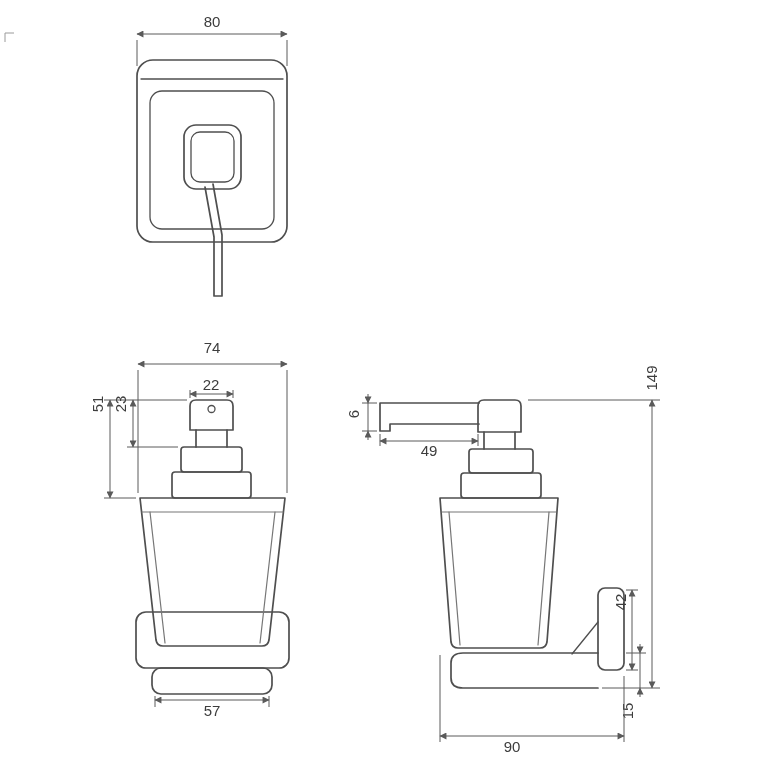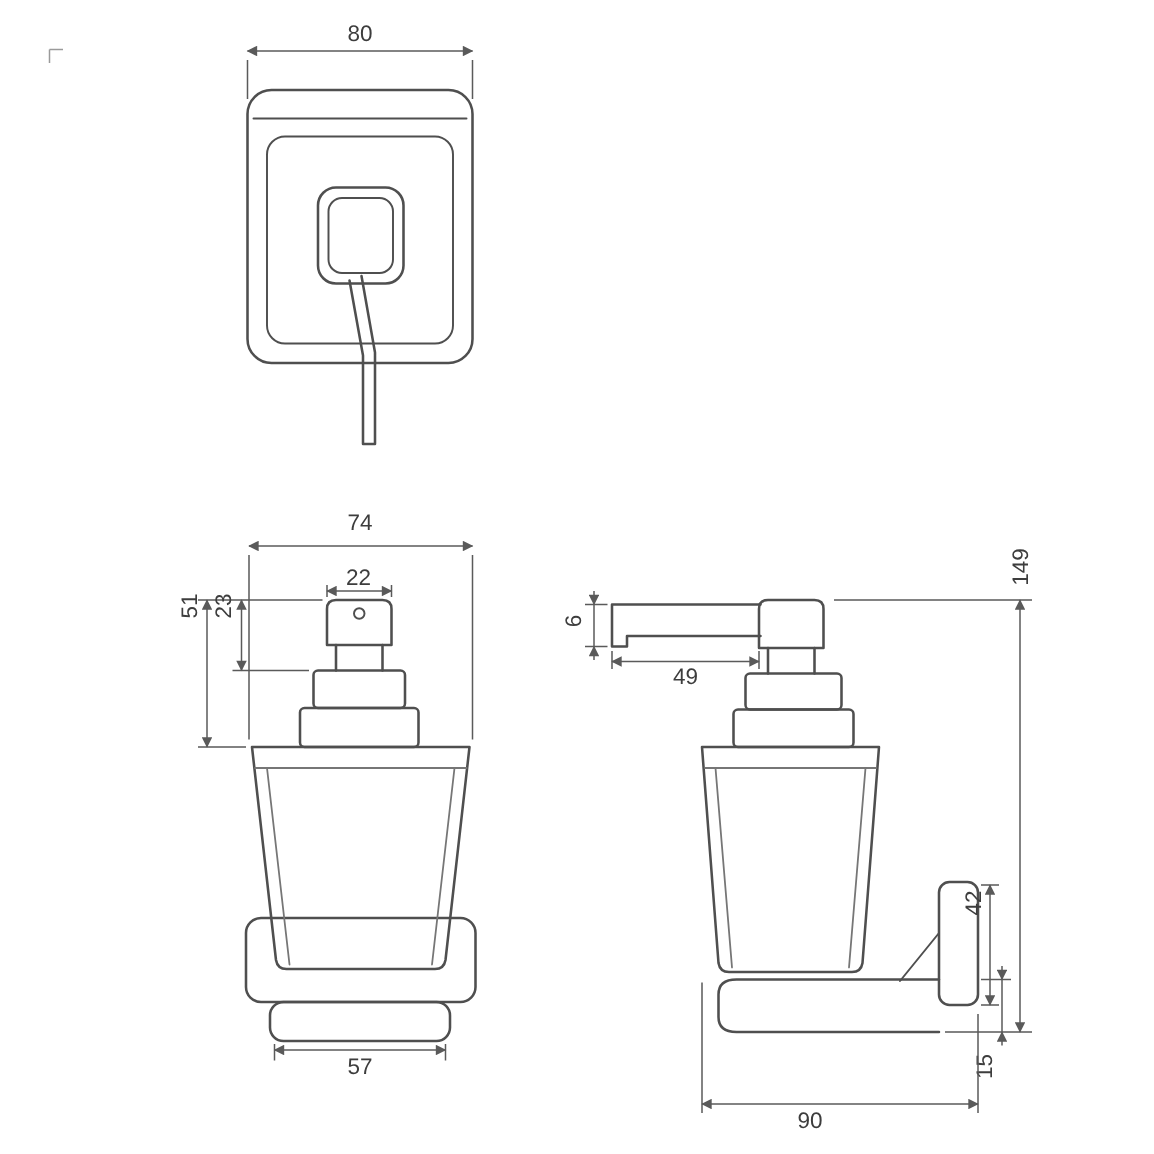--- a/index.html
+++ b/index.html
@@ -1,17 +1,17 @@
 <!DOCTYPE html>
 <html><head>
 <meta charset="utf-8">
 <style>
   html,body{margin:0;padding:0;background:#ffffff;}
   .sheet{width:693px;height:769px;position:relative;background:#ffffff;overflow:hidden;
-         font-family:"Liberation Sans","DejaVu Sans",sans-serif;margin-left:28px;}
+         font-family:"Liberation Sans","DejaVu Sans",sans-serif;}
   svg{display:block;}
   svg text{font-family:"Liberation Sans","DejaVu Sans",sans-serif;font-size:15px;fill:#3d3d3d;}
   .part{fill:none;stroke:#4f4f4f;stroke-width:1.7;stroke-linejoin:round;stroke-linecap:round;}
   .thin{stroke-width:1.3;}
   .inner{fill:none;stroke:#767676;stroke-width:1.2;stroke-linecap:round;}
   .dim{fill:none;stroke:#5a5a5a;stroke-width:1;}
   .mark{fill:none;stroke:#9a9a9a;stroke-width:1;}
 </style>
 </head>
 <body>

